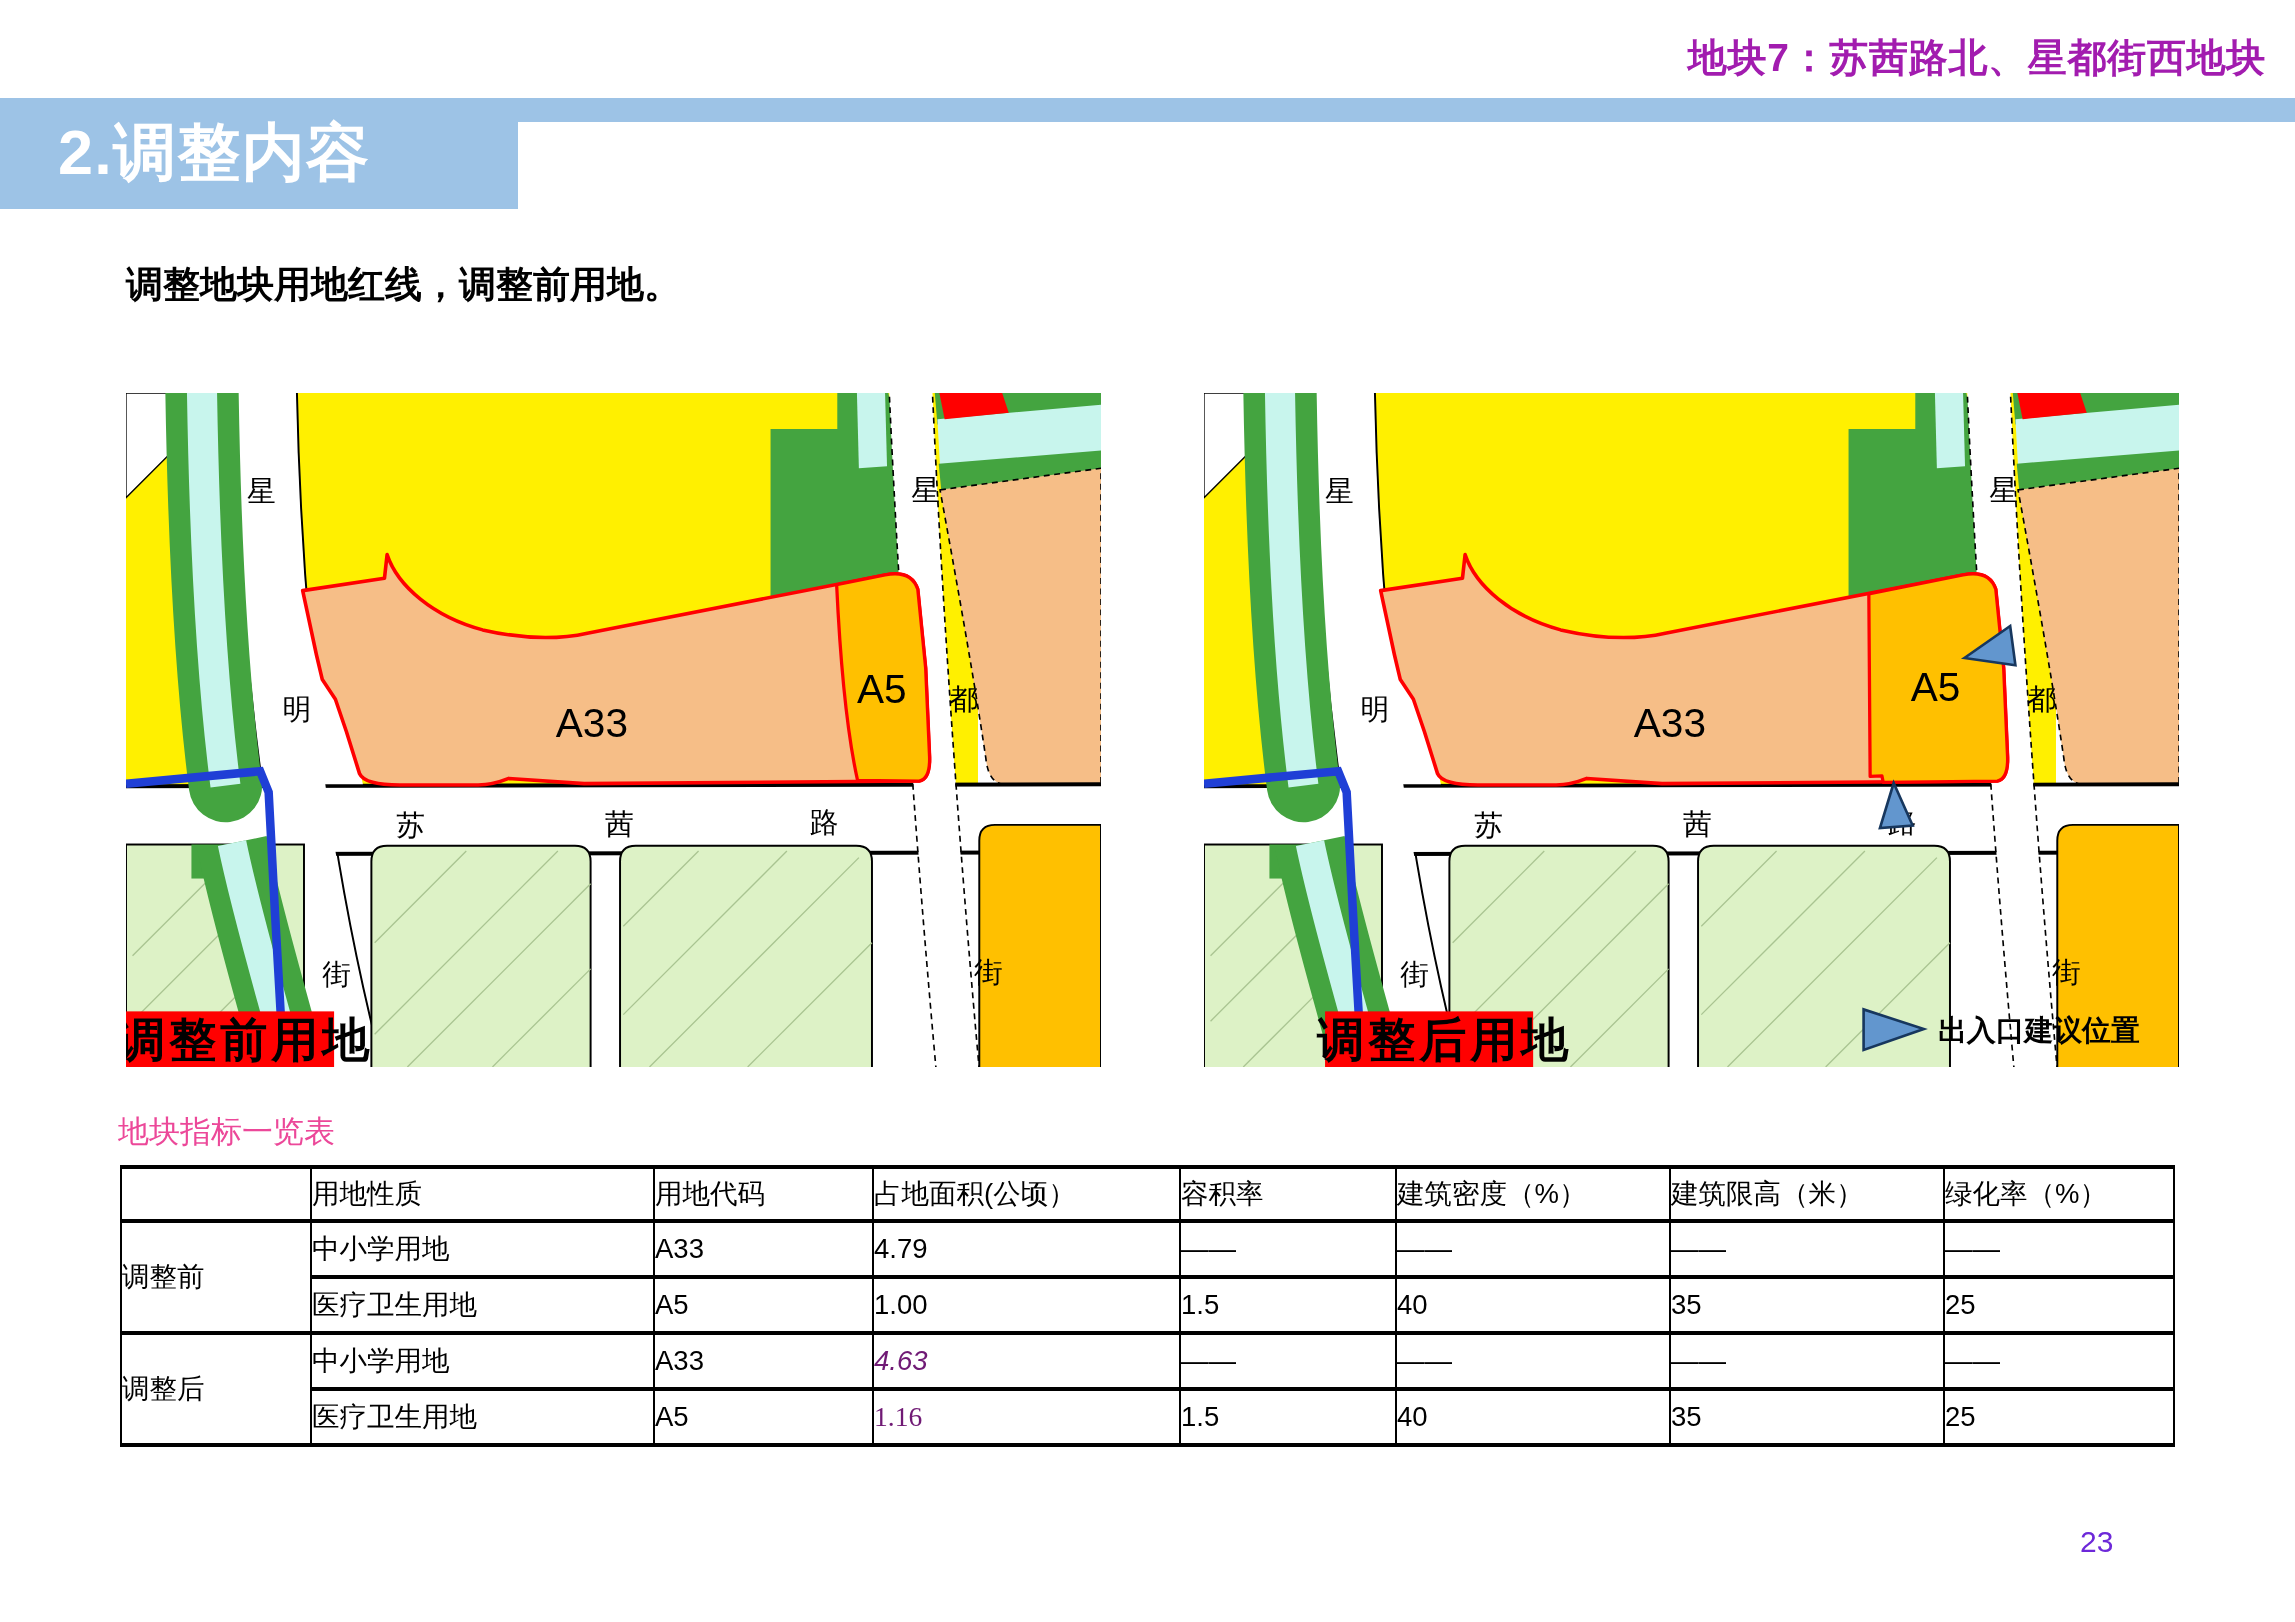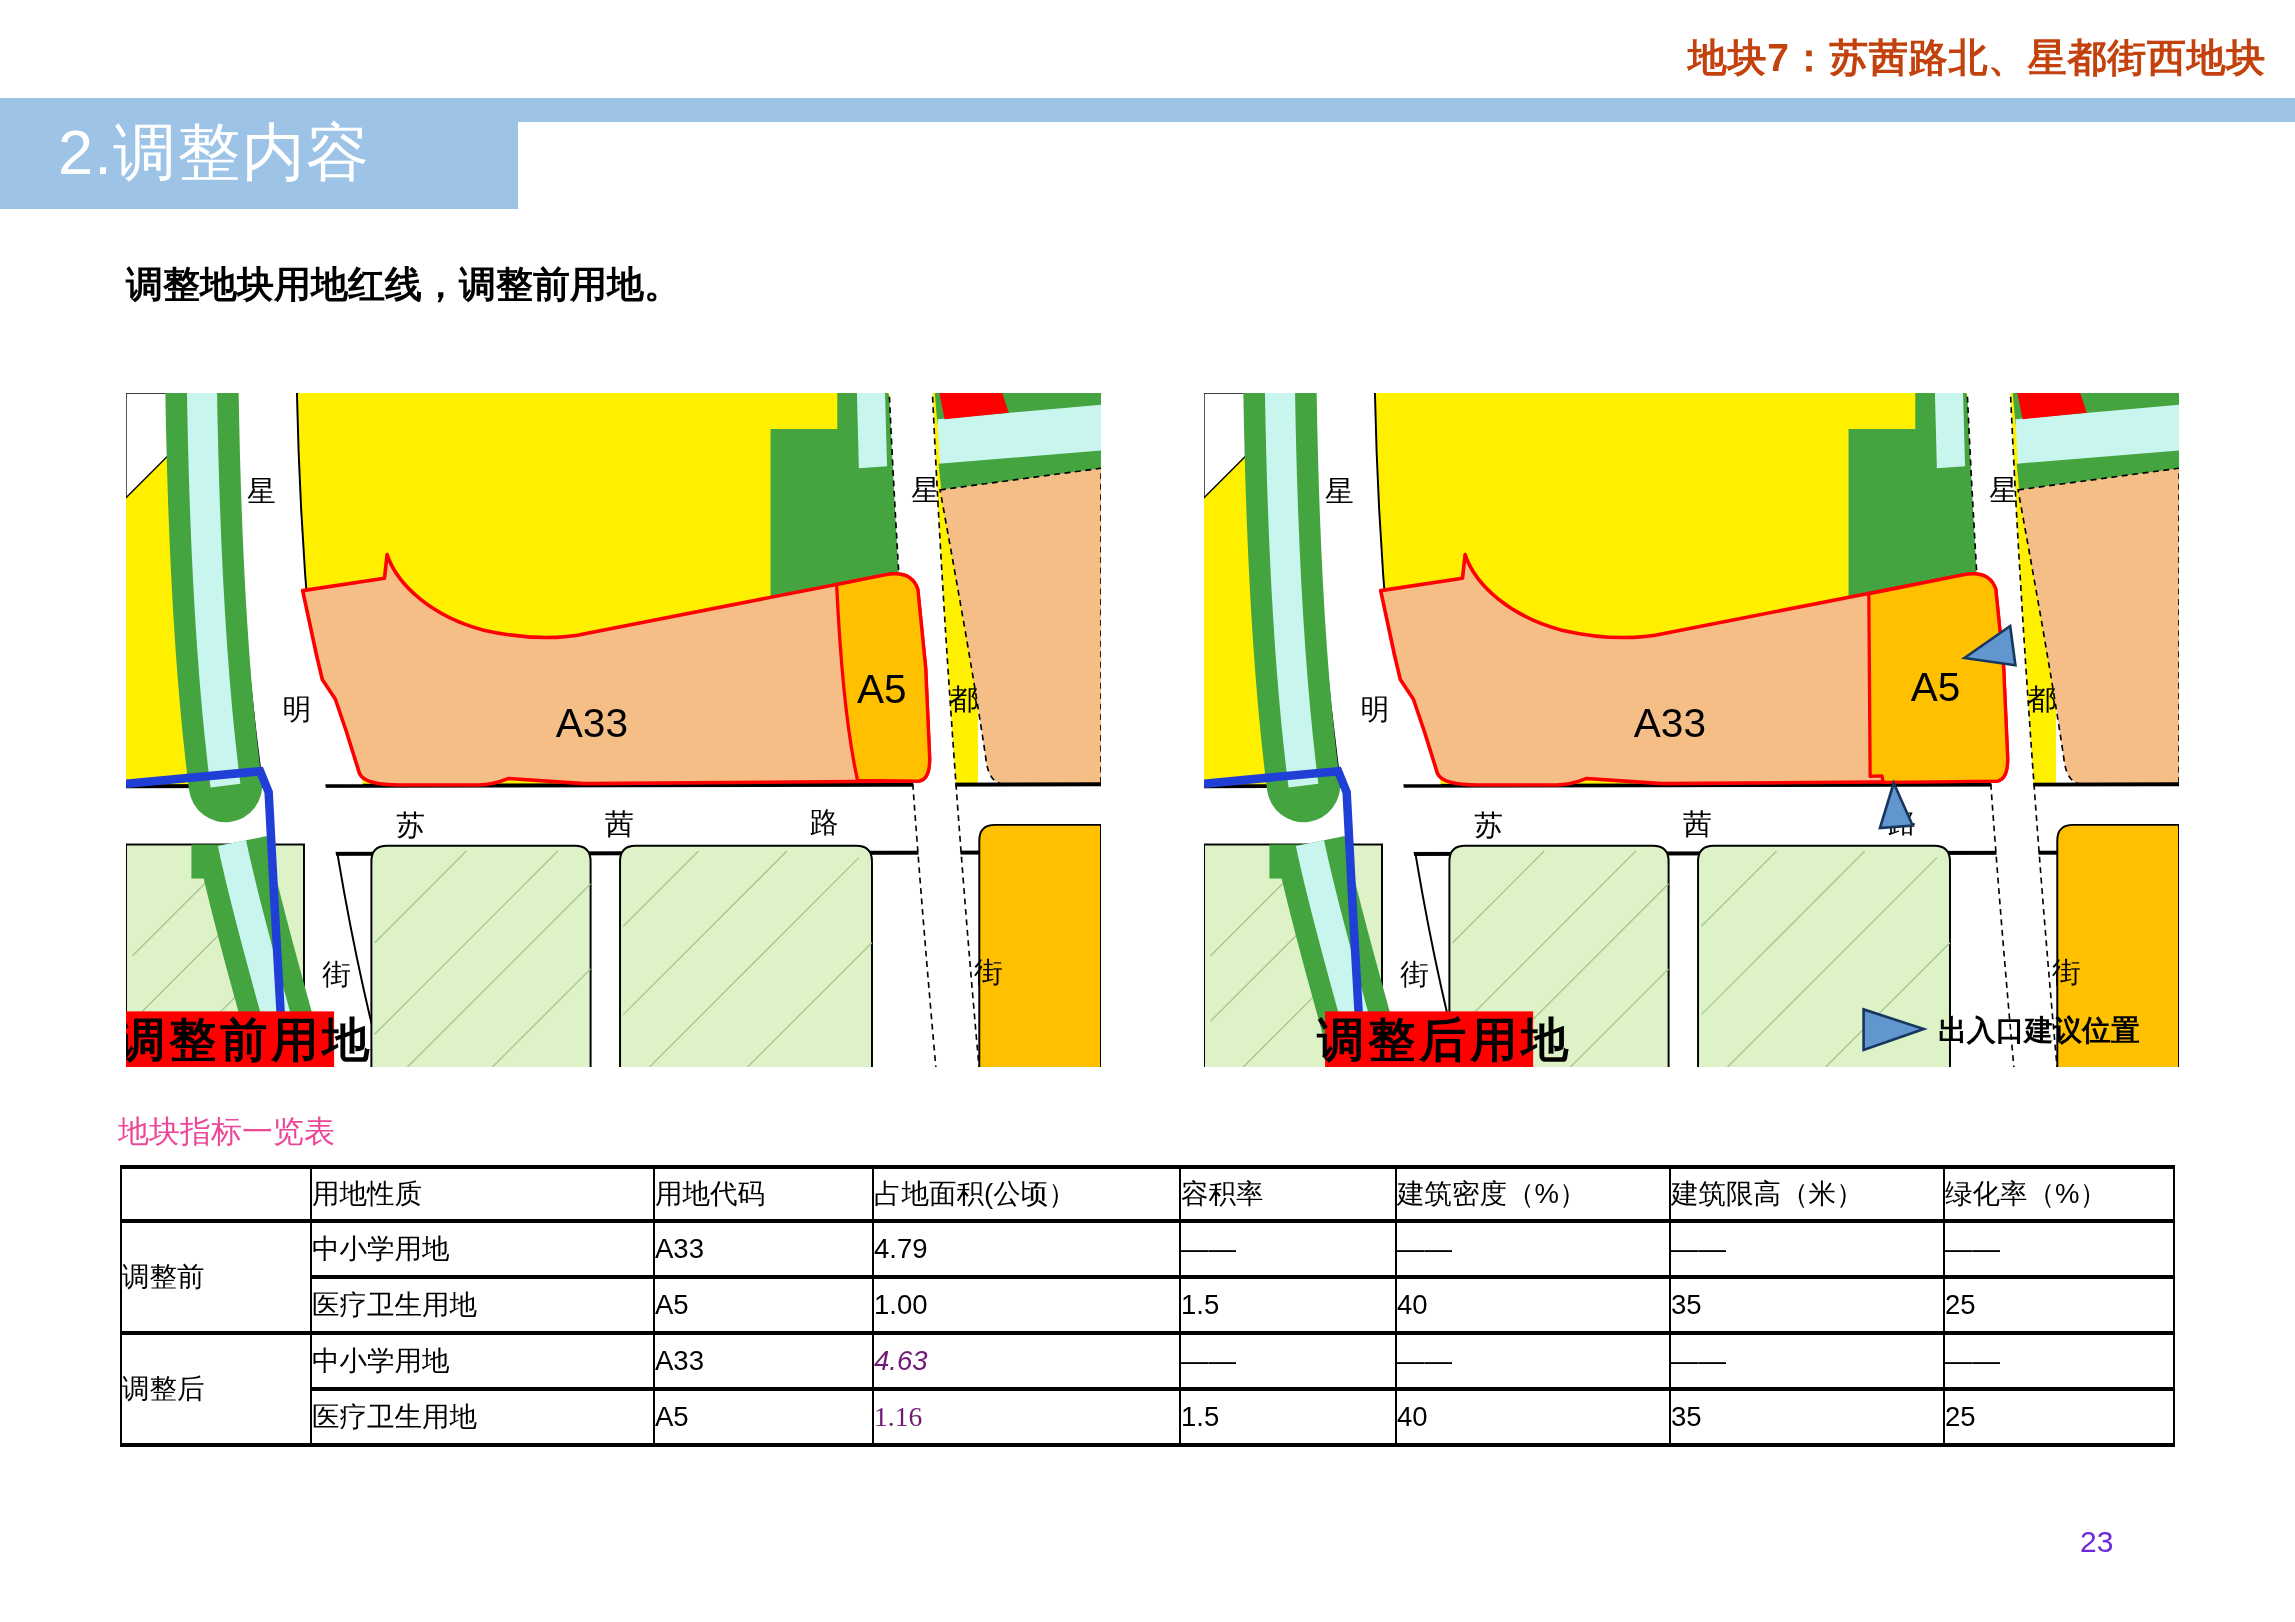--- a/index.html
+++ b/index.html
@@ -3,22 +3,22 @@
 <meta charset="utf-8">
 <style>
   html,body{margin:0;padding:0;background:#ffffff;}
   body{font-family:"Liberation Sans","DejaVu Sans",sans-serif;}
   #stage{position:relative;width:2295px;height:1623px;background:#fff;overflow:hidden;}
 
   
   .accent-band{position:absolute;left:0;top:98px;width:2295px;height:23.6px;background:#9DC3E6;}
   .accent-block{position:absolute;left:0;top:98px;width:518px;height:111px;background:#9DC3E6;}
   .section-title{position:absolute;left:58px;top:110px;width:458px;
-    font-size:63px;font-weight:normal;color:#ffffff;letter-spacing:1.3px;white-space:nowrap;}
-  .page-title{position:absolute;top:31px;right:29px;font-size:39px;font-weight:bold;color:#c2410c;
+    font-size:63px;font-weight:bold;color:#ffffff;letter-spacing:1.3px;white-space:nowrap;}
+  .page-title{position:absolute;top:31px;right:29px;font-size:39px;font-weight:bold;color:#a21caf;
     letter-spacing:0.7px;white-space:nowrap;}
   .subtitle{position:absolute;left:126px;top:260px;font-size:37px;font-weight:bold;color:#000;white-space:nowrap;}
 
   
   .map{position:absolute;width:975px;height:674px;}
   #map-before{left:126px;top:393px;}
   #map-after{left:1204px;top:393px;}
   svg text{font-family:"Liberation Sans","DejaVu Sans",sans-serif;}
   .road-label{font-size:44px;fill:#000;}
   .plot-label{font-size:62px;fill:#000;}

